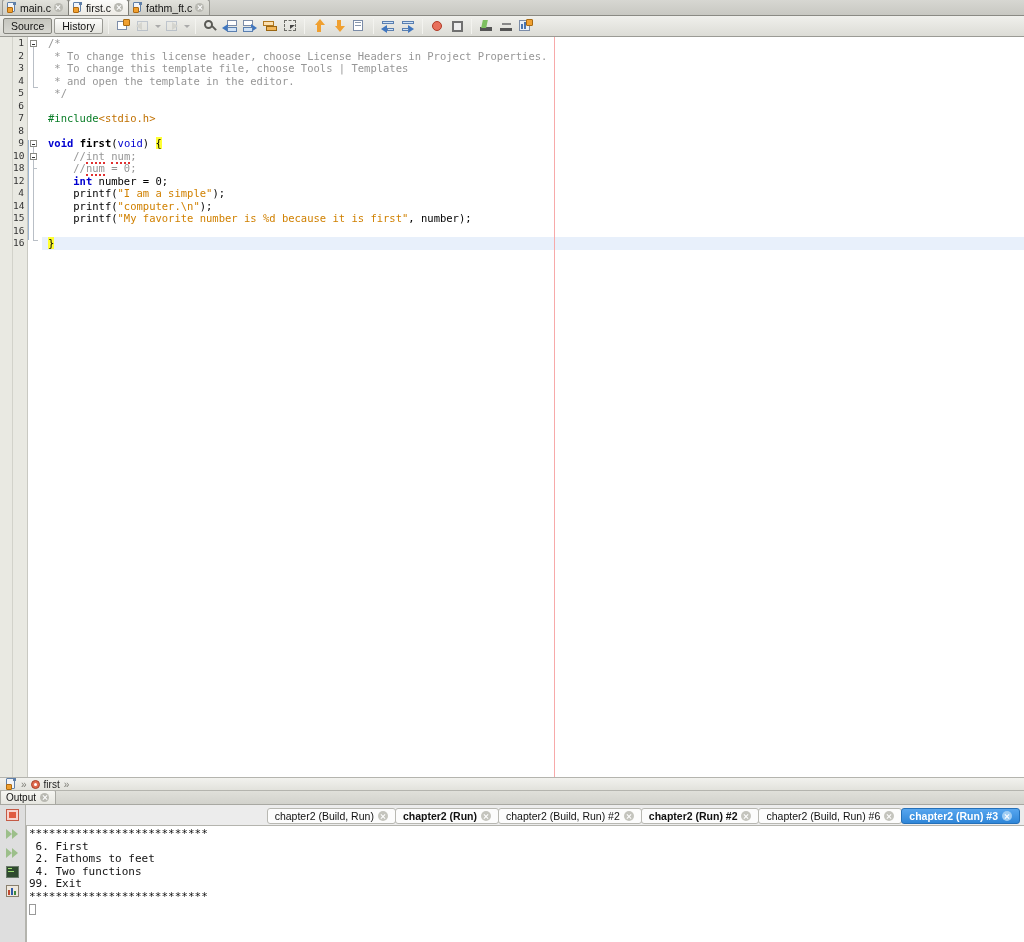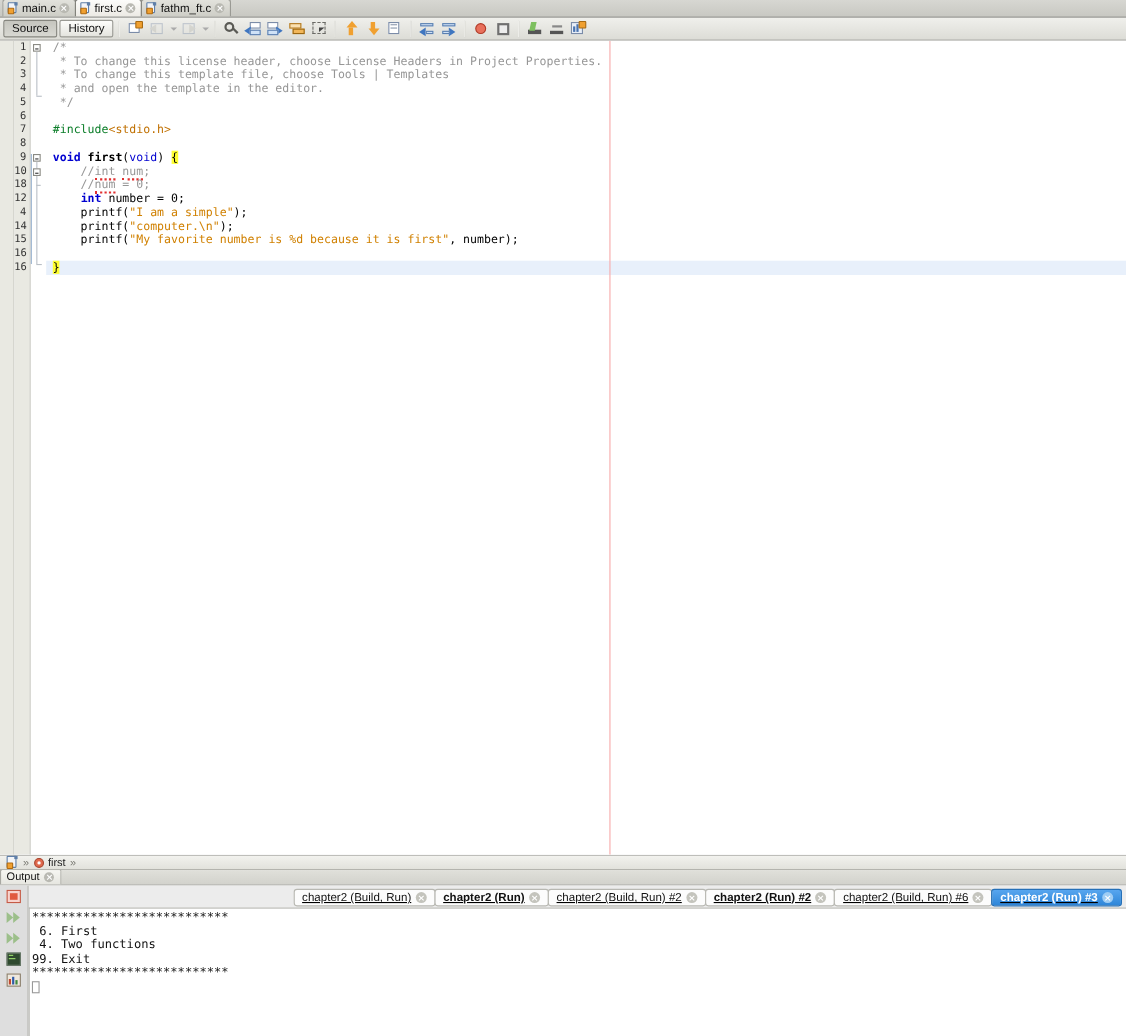--- a/index.html
+++ b/index.html
@@ -160,21 +160,21 @@
   .outbody { flex:1; display:flex; background:#ececec; overflow:hidden; }
   .outleft {
     width:26px; flex:none; background:#dedede;
     border-right:1px solid #b4b4ae; padding-top:3px;
     display:flex; flex-direction:column; align-items:center; gap:5px;
   }
   .obtn { width:15px; height:14px; position:relative; }
   .outmain { flex:1; display:flex; flex-direction:column; overflow:hidden; }
   .runtabs {
     height:20px; background:#ececec; display:flex; align-items:center;
-    justify-content:flex-end; gap:0px; padding-right:4px; padding-top:2px;text-decoration:underline;
+    justify-content:flex-end; gap:0px; padding-right:4px; padding-top:2px;
   }
   .rtab {
     height:16px; display:flex; align-items:center; gap:4px;
     padding:0 7px; font-size:10.5px; color:#111;
     background:#fcfcfc; border:1px solid #b8b8b2; border-radius:3px;
     margin-left:-1px; white-space:nowrap;
   }
   .rtab.bold { font-weight:bold; }
   .rtab.sel {
     background:linear-gradient(#57a6ef,#2f86d8); color:#fff;
@@ -465,20 +465,21 @@
             </div>
             <div class="rtab bold sel">
               <span>chapter2 (Run) #3</span>
               <span class="rclose"></span>
             </div>
           </div>
         <div class="console">
           <div id="consolelines">
               <div class="cline">***************************</div>
               <div class="cline"> 6. First</div>
+              <div class="cline"> 2. Fathoms to feet</div>
               <div class="cline"> 4. Two functions</div>
               <div class="cline">99. Exit</div>
               <div class="cline">***************************</div>
             </div>
           <div class="cursorblk"></div>
         </div>
       </div>
     </div>
   </div>
 

